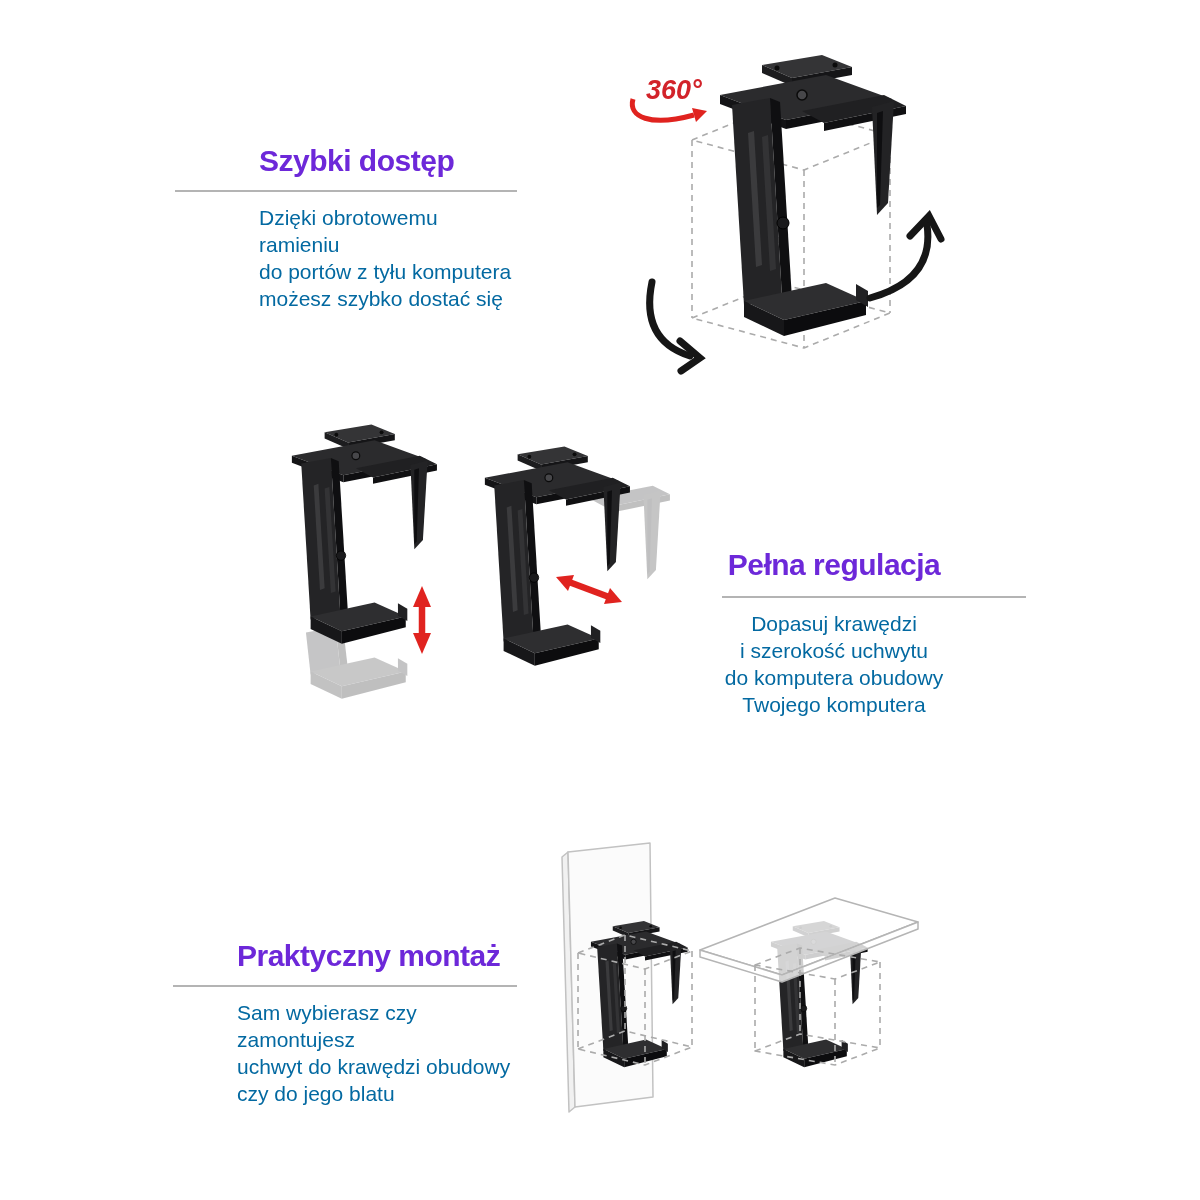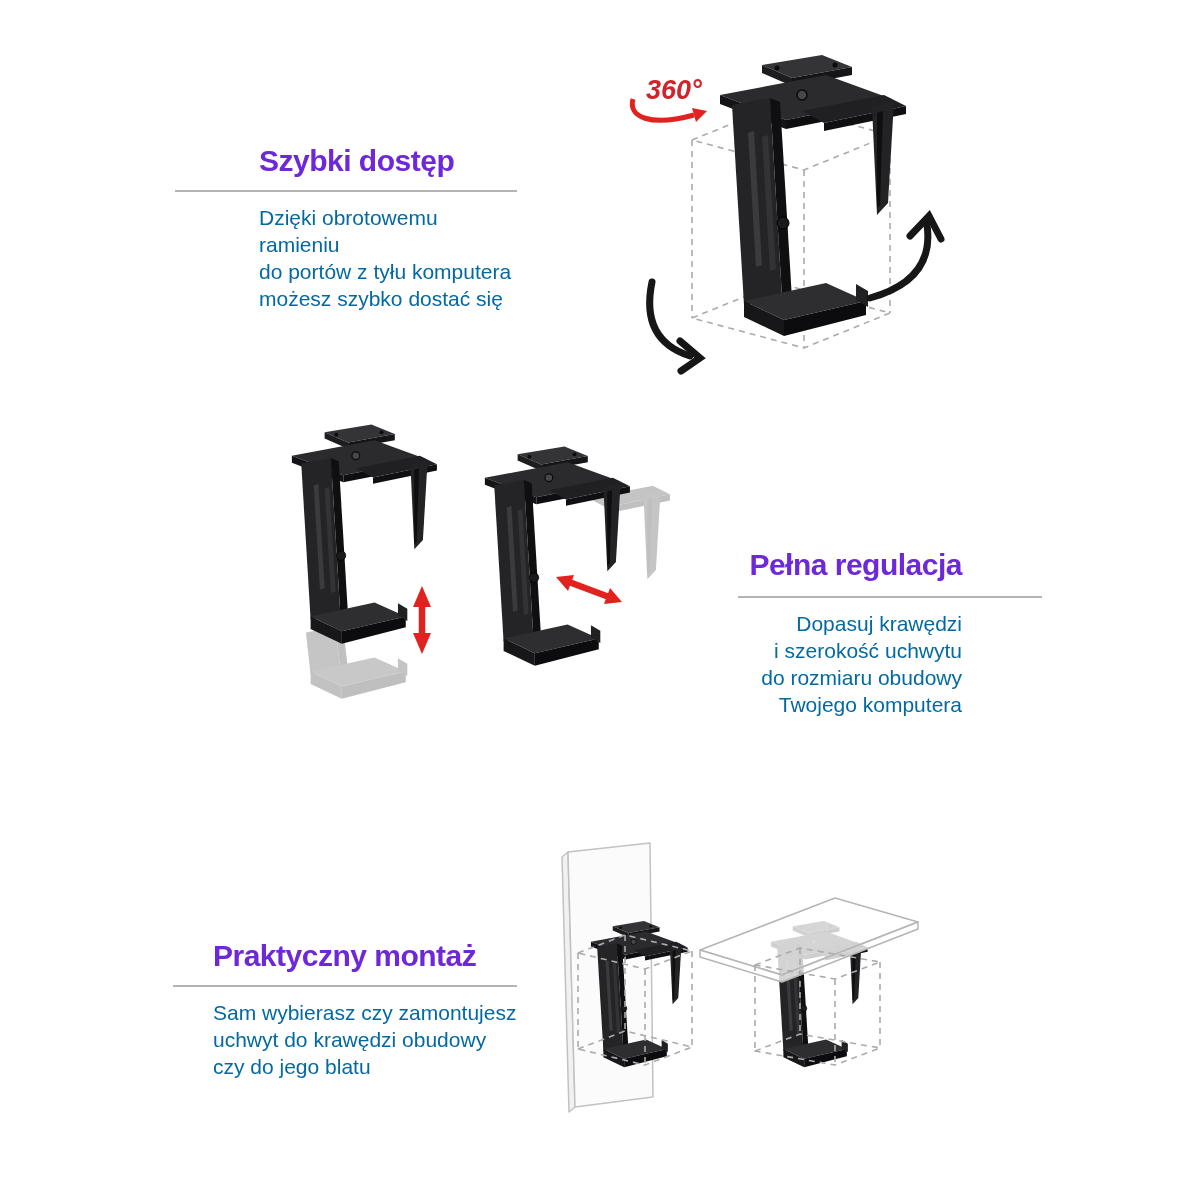--- a/index.html
+++ b/index.html
@@ -12,26 +12,26 @@
     margin:0;font-size:30px;font-weight:bold;line-height:34px;
     letter-spacing:-0.5px;color:#6d28d9;
   }
   .rule{height:2px;background:#b4b4b4;margin-top:12px;}
   .body{margin-top:12px;}
   .bl{font-size:21px;line-height:27px;color:#0369a1;}
   
   .tb1{left:175px;top:144px;width:342px;}
   .tb1 .feature-title,.tb1 .body{margin-left:84px;}
   
-  .tb2{left:738px;top:548px;width:304px;text-align:right;}
+  .tb2{left:722px;top:548px;width:304px;text-align:center;}
   .tb2 .rule{margin-top:14px;}
   .tb2 .feature-title,.tb2 .body{margin-right:80px;}
   
   .tb3{left:173px;top:939px;width:344px;}
-  .tb3 .feature-title,.tb3 .body{margin-left:40px;}
+  .tb3 .feature-title,.tb3 .body{margin-left:64px;}
   .scene{position:absolute;}
   .dash{fill:none;stroke:#ababab;stroke-width:1.6;stroke-dasharray:6 5;stroke-linejoin:round;}
   .blackarrow{fill:none;stroke:#161616;stroke-width:7;stroke-linecap:round;}
   .redline{fill:none;stroke:#e0231f;stroke-linecap:butt;}
   .redfill{fill:#e0231f;}
   .rot-label{font-family:"Liberation Sans","DejaVu Sans",sans-serif;font-size:27px;font-weight:bold;font-style:italic;fill:#d2232a;}
   .panelface{fill:#fbfbfb;stroke:#c2c2c2;stroke-width:1.5;stroke-linejoin:round;}
   .panelside{fill:#f1f1f1;stroke:#c2c2c2;stroke-width:1.5;stroke-linejoin:round;}
   .deskface{fill:rgba(255,255,255,0.8);stroke:#b5b5b5;stroke-width:1.5;stroke-linejoin:round;}
 </style>
@@ -140,21 +140,21 @@
       <polygon class="redfill" points="152,177 134,179 140,163"></polygon>
     </g>
   </svg>
 
   <div class="textblock tb2">
     <h2 class="feature-title">Pełna regulacja</h2>
     <div class="rule"></div>
     <div class="body">
       <div class="bl">Dopasuj krawędzi</div>
       <div class="bl">i szerokość uchwytu</div>
-      <div class="bl">do rozmiaru obudowy</div>
+      <div class="bl">do komputera obudowy</div>
       <div class="bl">Twojego komputera</div>
     </div>
   </div>
 
   <div class="textblock tb3">
     <h2 class="feature-title">Praktyczny montaż</h2>
     <div class="rule"></div>
     <div class="body">
       <div class="bl">Sam wybierasz czy zamontujesz</div>
       <div class="bl">uchwyt do krawędzi obudowy</div>

